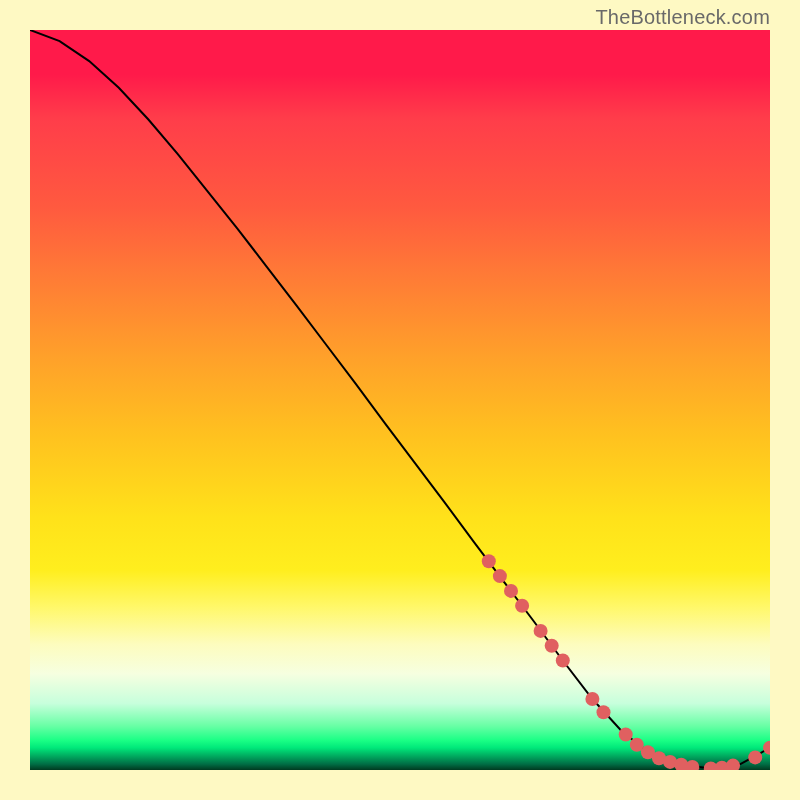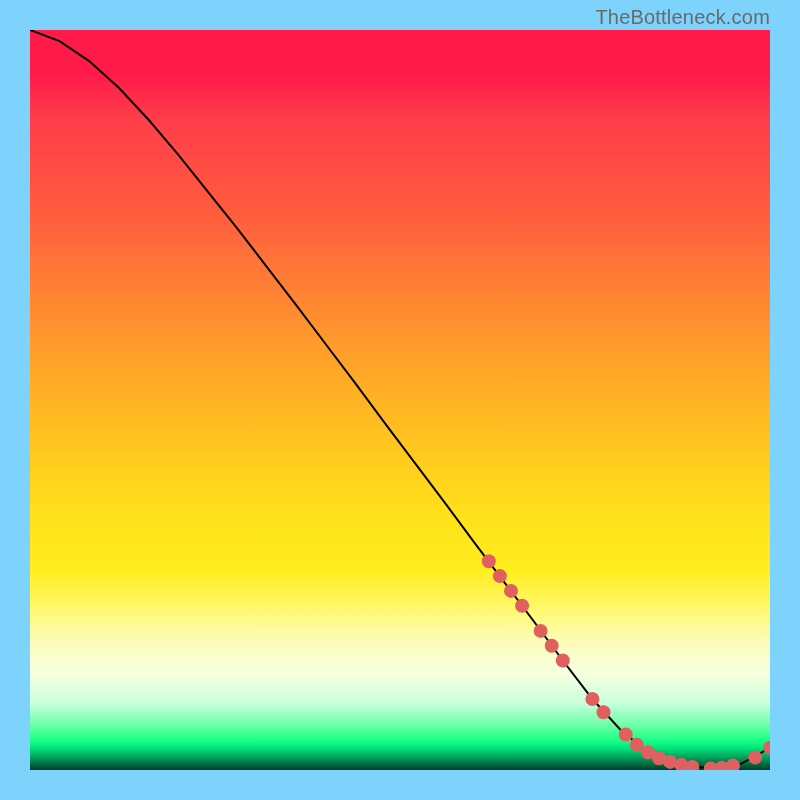--- a/index.html
+++ b/index.html
@@ -8,21 +8,21 @@
     width: 800px;
     height: 800px;
     background: #000;
     overflow: hidden;
     font-family: Arial, Helvetica, sans-serif;
   }
   .stage {
     position: relative;
     width: 800px;
     height: 800px;
-    background: #7dd3fc;
+    background: #fef9c3;
   }
   .plot-area {
     position: absolute;
     left: 30px;
     top: 30px;
     width: 740px;
     height: 740px;
     overflow: hidden;
   }
   .gradient {

